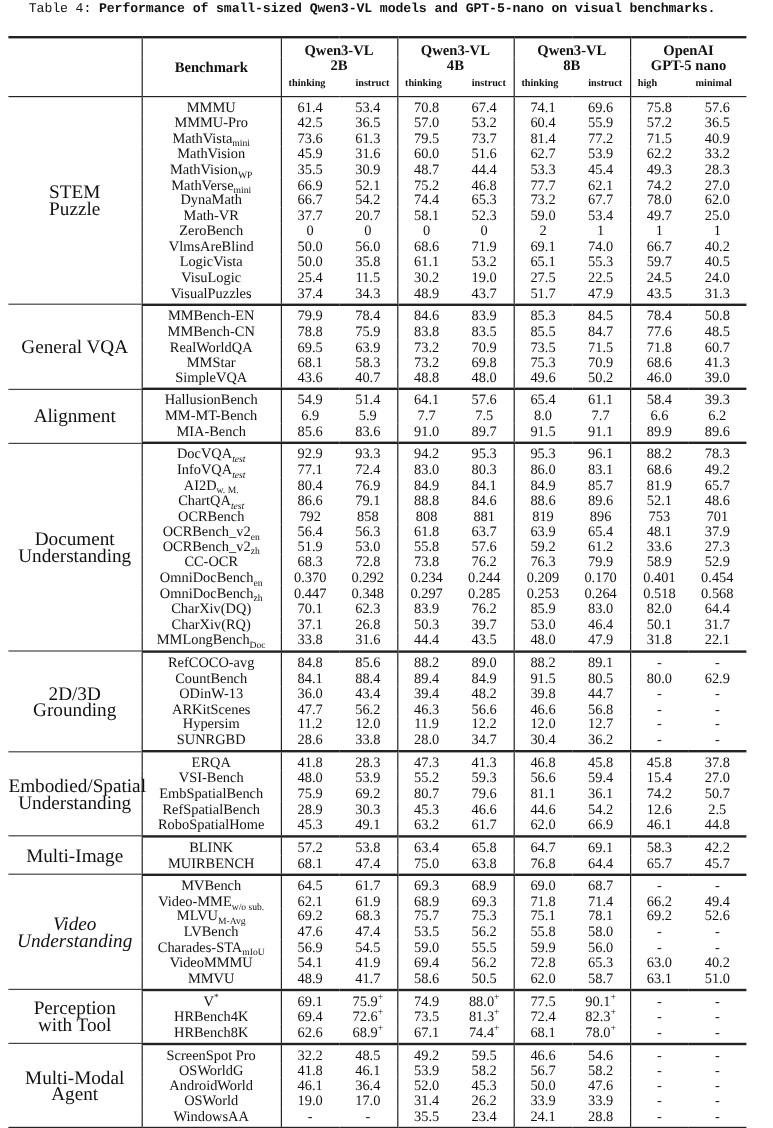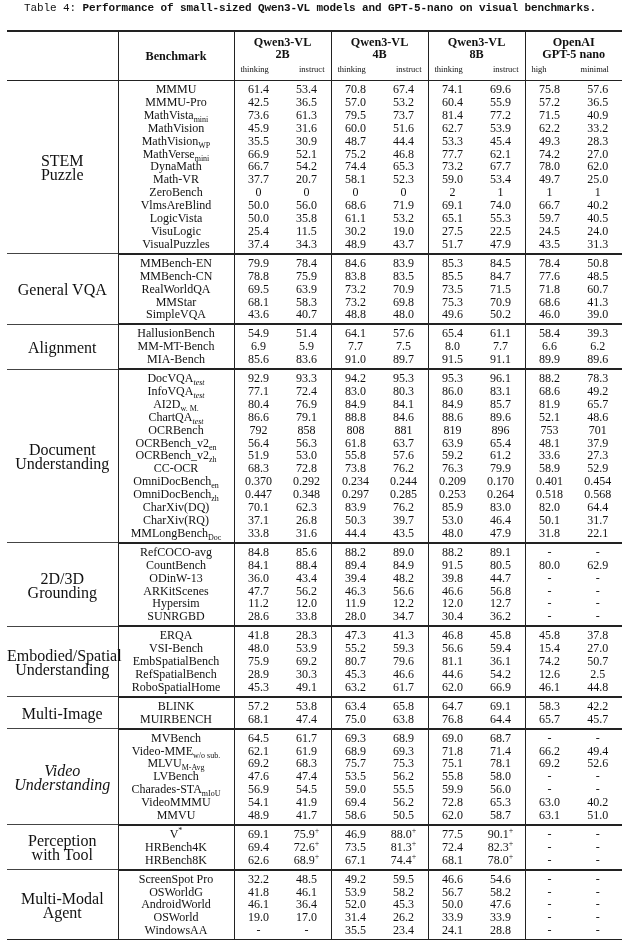--- a/index.html
+++ b/index.html
@@ -6,21 +6,21 @@
   body { width:644px; height:940px; position:relative; overflow:hidden;
          font-family: "Liberation Serif", "DejaVu Serif", serif; color:#111; }
   .caption { position:absolute; left:24px; top:2px; font-size:11px; white-space:nowrap; letter-spacing:-0.1px;font-family:Liberation Mono, monospace; }
   .caption b { font-weight:bold; }
   table { position:absolute; left:7px; top:30px; border-collapse:collapse; width:614px; table-layout:fixed; }
   td, th { padding:0; text-align:center; vertical-align:middle; font-size:12px; line-height:12.9px; white-space:nowrap; }
   col.c-cat { width:111px; } col.c-bench { width:116px; }
   col.c-v { width:48.5px; }
   thead tr.top th { border-top:2px solid #222; }
   thead th { font-weight:bold; font-size:12.2px; line-height:12px; }
-  th.sub { font-weight:normal; font-size:8.5px; padding-bottom:5px; padding-top:3px; }
+  th.sub { font-weight:bold; font-size:8.5px; padding-bottom:5px; padding-top:3px; }
   .bl { border-left:1px solid #222; }
   .group-first td { padding-top:2px; }
   .group-last td { padding-bottom:2px; border-bottom:1px solid #444; }
   tbody.last .group-last td { border-bottom:2px solid #222; }
   thead tr.bottom th { border-bottom:1.5px solid #222; }
   td.cat { font-size:16px; line-height:14px; }
   td.bench { font-size:12px; }
   sub { font-size:8px; vertical-align:-3px; line-height:0; }
   sup { font-size:8px; line-height:0; }
   .watermark { position:absolute; left:512px; top:944px; font-family:Liberation Serif, serif; font-size:11px; color:#c8c8c8; white-space:nowrap; }
@@ -670,21 +670,21 @@
         <td class="bl"><span>62.0</span></td>
         <td class=""><span>58.7</span></td>
         <td class="bl"><span>63.1</span></td>
         <td class=""><span>51.0</span></td>
       </tr>
       <tr class="group-first">
         <td rowspan="3" class="cat" style="border-bottom: 1px solid rgb(68, 68, 68);"><span>Perception</span><br><span>with Tool</span></td>
         <td class="bench bl"><span>V</span><sup>*</sup></td>
         <td class="bl"><span>69.1</span></td>
         <td class=""><span>75.9</span><sup>+</sup></td>
-        <td class="bl"><span>46.9</span></td>
+        <td class="bl"><span>74.9</span></td>
         <td class=""><span>88.0</span><sup>+</sup></td>
         <td class="bl"><span>77.5</span></td>
         <td class=""><span>90.1</span><sup>+</sup></td>
         <td class="bl"><span>-</span></td>
         <td class=""><span>-</span></td>
       </tr>
       <tr class="">
         <td class="bench bl"><span>HRBench4K</span></td>
         <td class="bl"><span>69.4</span></td>
         <td class=""><span>72.6</span><sup>+</sup></td>

